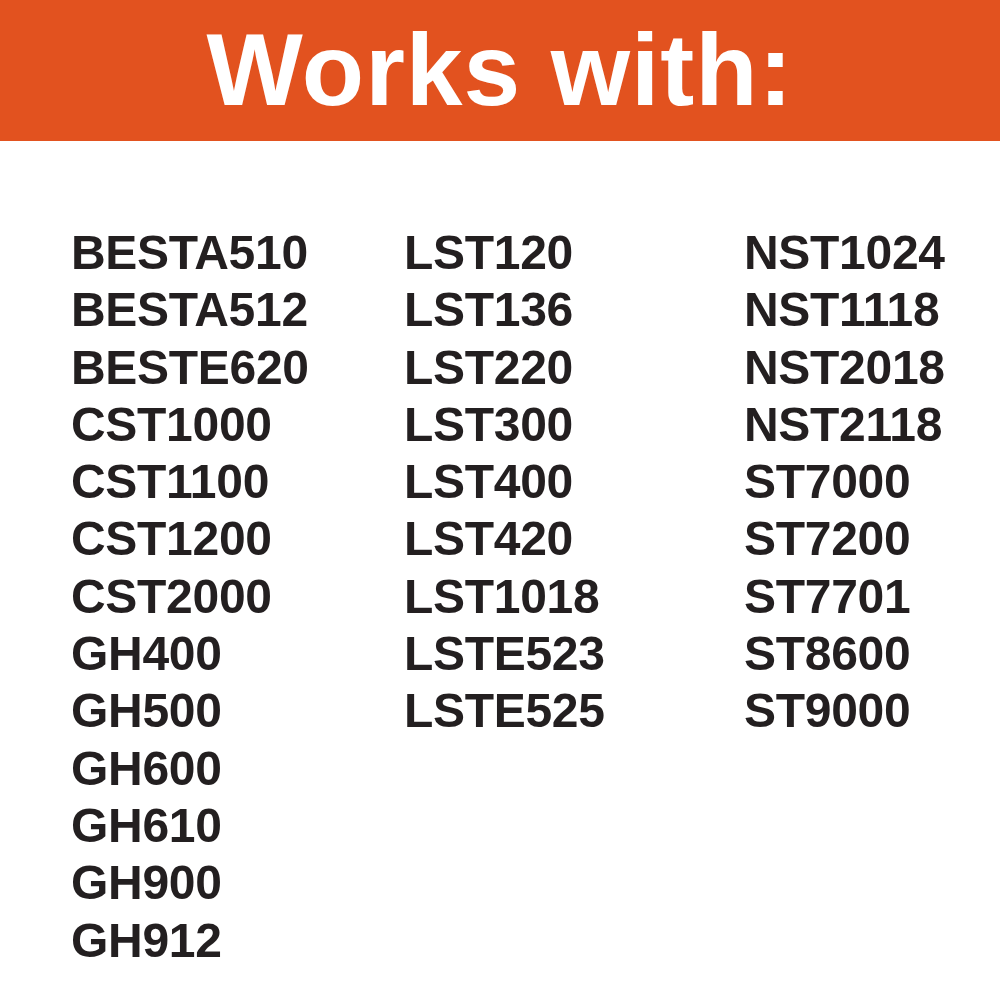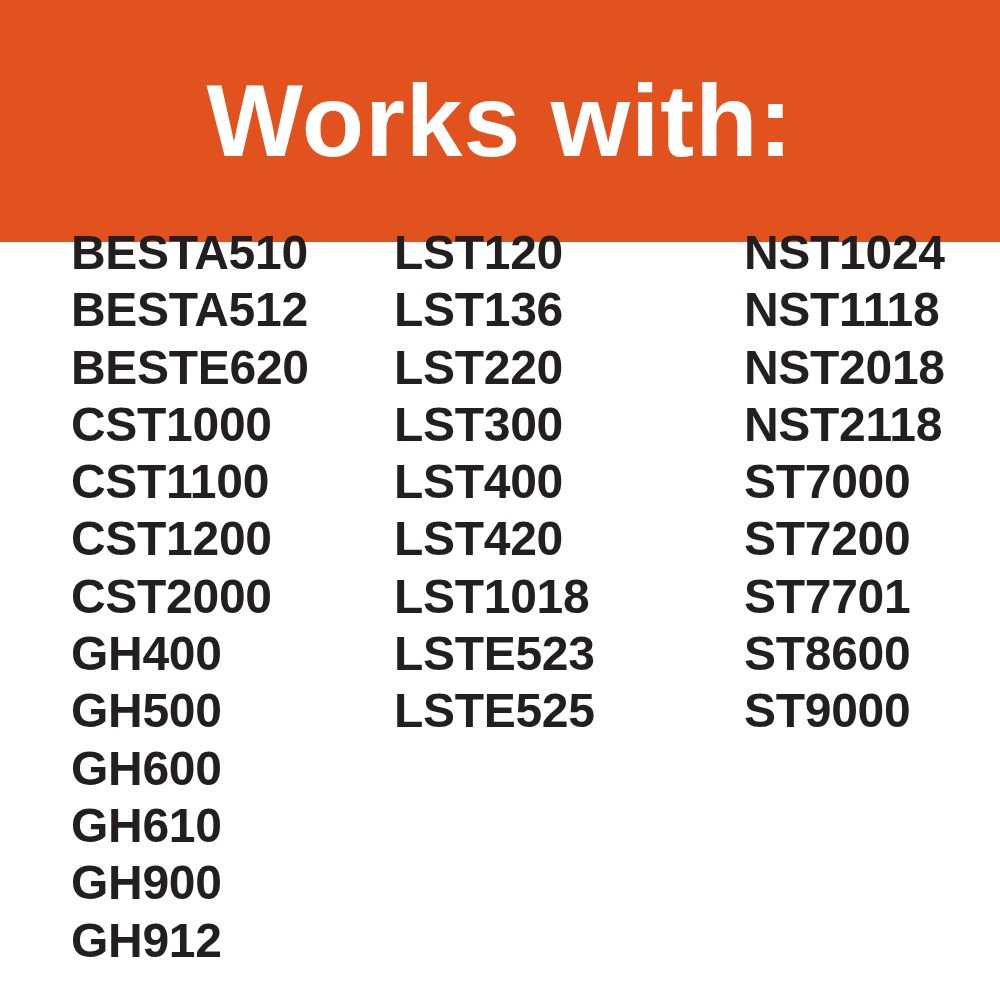--- a/index.html
+++ b/index.html
@@ -14,21 +14,21 @@
   .page {
     position: relative;
     width: 1000px;
     height: 1000px;
   }
   .banner {
     position: absolute;
     top: 0;
     left: 0;
     width: 1000px;
-    height: 242px;
+    height: 141px;
     background: var(--banner-bg, #E2521F);
     display: flex;
     align-items: center;
     justify-content: center;
   }
   .banner-title {
     margin: 0;
     color: var(--banner-fg, #FFFFFF);
     font-size: 102px;
     font-weight: 700;
@@ -40,21 +40,21 @@
     top: 0;
     left: 0;
     width: 1000px;
     height: 1000px;
   }
   .col {
     position: absolute;
     top: 224px;
   }
   .col-1 { left: 71px; }
-  .col-2 { left: 394px; }
+  .col-2 { left: 404px; }
   .col-3 { left: 744px; }
   .model {
     font-size: 48px;
     line-height: 57.3px;
     font-weight: 700;
     letter-spacing: -0.3px;
     color: var(--model-fg, #231F20);
     white-space: nowrap;
   }
 </style>

